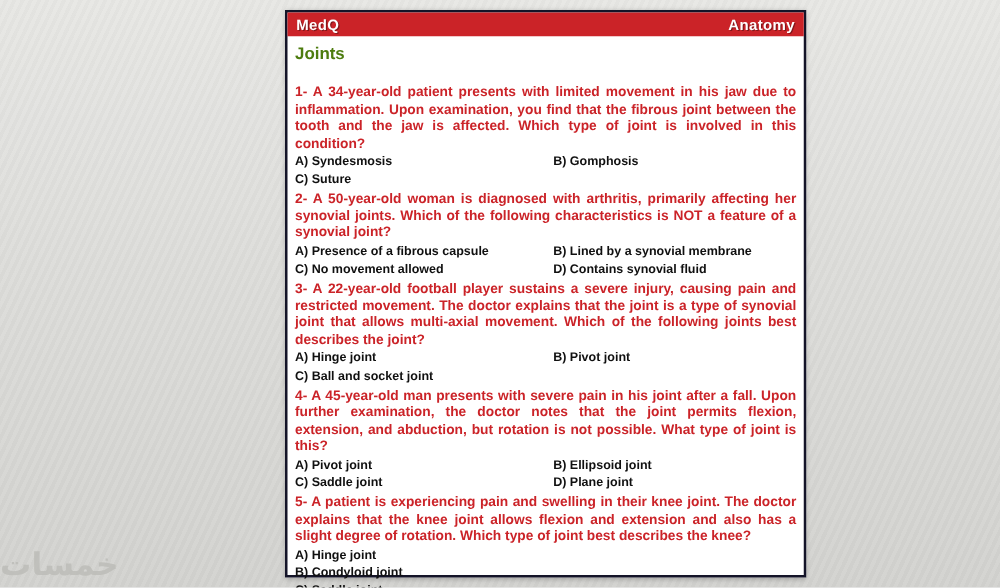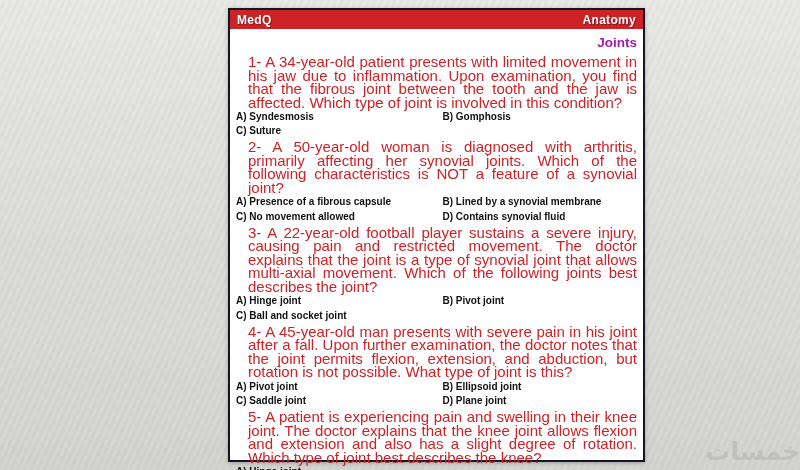--- a/index.html
+++ b/index.html
@@ -24,41 +24,41 @@
   .header-bar {
     height: 19px; background: #cb2328;
     display: flex; justify-content: space-between; align-items: center;
     padding: 0 7px;
   }
   .brand {
     color: #ffffff; font-weight: bold; font-size: 12px; letter-spacing: 0.3px;
     text-shadow: 1px 1px 0 rgba(0,0,0,0.35);
   }
   .title {
-    color: #a21caf; text-align: right; font-size: 13.5px; font-weight: bold;
-    margin: 6px 0 5px 0;
+    color: #4d7c0f; text-align: left; font-size: 13.5px; font-weight: bold;
+    margin: 6px 0 18px 0;
   }
   .content { padding: 0 6px; }
   .question { margin-bottom: 1px; }
   .q-text {
-    color: #cb2328; font-weight: normal; font-size: 15px; line-height: 13.5px;
-    margin: 0 0 1px 12px; text-align: justify;
+    color: #cb2328; font-weight: bold; font-size: 11px; line-height: 13.5px;
+    margin: 0 0 1px 0; text-align: justify;
   }
   .opts {
     display: grid; grid-template-columns: 51.5% 48.5%;
     margin: 0 0 2px 0;
   }
   .opts.single { grid-template-columns: 100%; }
   .opt {
     color: #101010; font-weight: bold; font-size: 10px; line-height: 14.2px;
     white-space: nowrap;
   }
   .watermark {
     position: absolute; left: 0; right: 0; bottom: 4px;
-    text-align: right; color: #bcbcb7; font-size: 25px; font-weight: bold;
+    text-align: left; color: #bcbcb7; font-size: 25px; font-weight: bold;
     font-family: "DejaVu Sans", sans-serif; opacity: 0.8; letter-spacing: 1px;
   }
 </style>
 </head>
 <body>
 
 <div class="canvas">
   <div class="page">
 
     <div class="header-bar">

